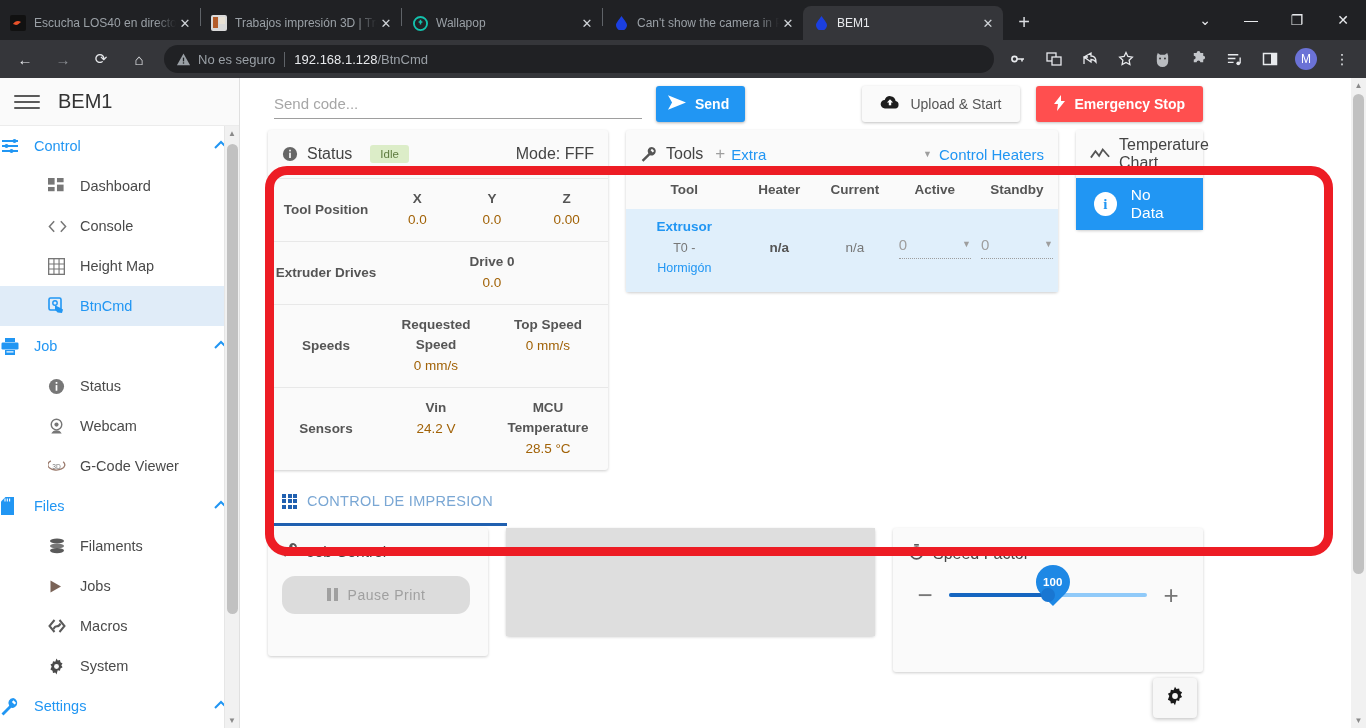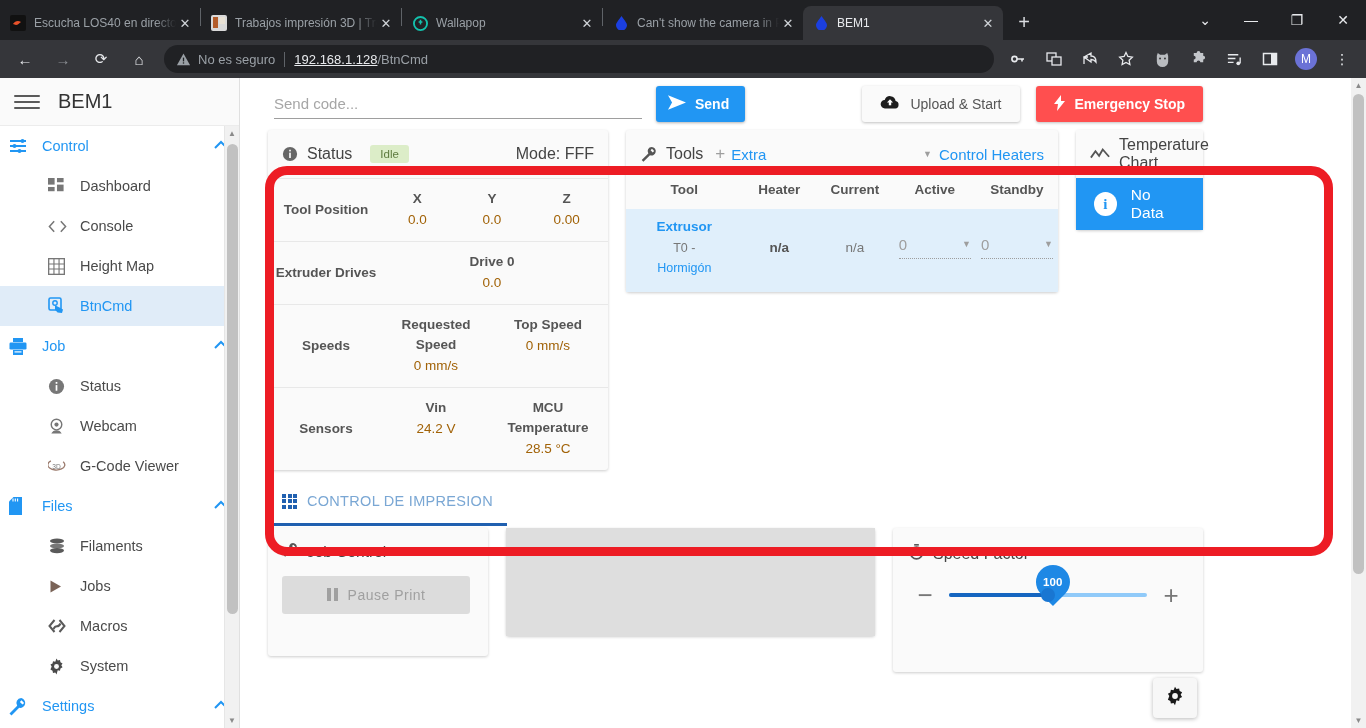--- a/index.html
+++ b/index.html
@@ -61,21 +61,21 @@
   .urlbox {
     flex: 1 1 auto; height: 28px; background: #202124; border-radius: 14px;
     display: flex; align-items: center; padding: 0 12px; margin: 0 6px;
     font-size: 13px; color: #9aa0a6; min-width: 0;
   }
   .warn-ico {
     width: 15px; height: 15px; margin-right: 7px; position: relative; flex: 0 0 15px;
   }
   .warn-ico svg { display:block; }
   .url-sep { width:1px; height:15px; background:#5f6368; margin: 0 9px; }
-  .url-host { color: #e8eaed; text-decoration: underline; }
+  .url-host { color: #e8eaed; }
   .url-path { color: #9aa0a6; }
   .omni-icons { display: flex; align-items: center; }
   .omni-icons .navbtn { width: 28px; height: 28px; font-size: 14px; }
   .avatar-m {
     width: 22px; height: 22px; border-radius: 50%; background: #6b72d6;
     color: #fff; font-size: 12px; display: flex; align-items: center;
     justify-content: center; margin: 0 7px;
   }
 
   
@@ -92,21 +92,21 @@
   .side-toolbar {
     height: 48px; display: flex; align-items: center; padding-left: 14px;
     background: #fafafa; border-bottom: 1px solid #ececec;
   }
   .hamburger { width: 26px; display: flex; flex-direction: column; gap: 4px; }
   .hamburger i { display: block; height: 2px; background: #5a5a5a; border-radius: 1px; }
   .side-title { font-size: 20px; color: #333; margin-left: 18px; }
 
   .nav-scroll { height: 602px; overflow: hidden; position: relative; }
   .nav-group {
-    display: flex; align-items: center; height: 40px; padding: 0 10px 0 8px;
+    display: flex; align-items: center; height: 40px; padding: 0 10px 0 0;
     color: #2196f3; font-size: 14.5px; cursor: pointer;
   }
   .nav-group .gicon { width: 34px; flex: 0 0 34px; display: flex; align-items:center; color:#2196f3; }
   .nav-group .glabel { flex: 1 1 auto; }
   .nav-group .chev { color: #2196f3; font-size: 12px; }
   .nav-item {
     display: flex; align-items: center; height: 40px; padding-left: 48px;
     font-size: 14.5px; color: #4a4a4a; cursor: pointer;
   }
   .nav-item.active { background: #e0ecf8; color: #2196f3; }
@@ -231,21 +231,21 @@
     letter-spacing: .3px; cursor: pointer;
   }
   .grid-ico { display: grid; grid-template-columns: 1fr 1fr 1fr; gap: 1.5px; }
   .grid-ico i { width: 4px; height: 4px; background: #2060b0; display: block; }
 
   .bottom-panels { display: flex; padding: 0 14px 0 28px; gap: 18px; align-items: flex-start; }
   .job-card { flex: 0 0 220px; height: 128px; }
   .job-head { font-size: 15.5px; color: #444; display:flex; align-items:center; gap:9px; padding: 14px 14px 0; }
   .btn-pause {
     margin: 14px; width: 188px; height: 38px; background: #dcdcdc; color: #a0a0a0;
-    border: 0; border-radius: 3px; font-size: 14px; display: flex;
+    border: 0; border-radius: 13px; font-size: 14px; display: flex;
     align-items: center; justify-content: center; gap: 10px; letter-spacing: .5px;
   }
   .pause-bars { display: flex; gap: 3px; }
   .pause-bars i { width: 4px; height: 13px; background: #a0a0a0; display: block; }
   .webcam-card { flex: 1 1 auto; }
   .webcam-head { height: 52px; display: flex; align-items: center; padding: 0 16px; font-size: 16px; color: #444; }
   .webcam-body { height: 108px; background: #dedede; }
   .speed-card { flex: 0 0 310px; height: 144px; }
   .speed-head { display: flex; align-items: center; gap: 9px; padding: 16px 16px 0; font-size: 16px; color: #444; }
   .slider-wrap { display: flex; align-items: center; padding: 0 16px; margin-top: 18px; }

